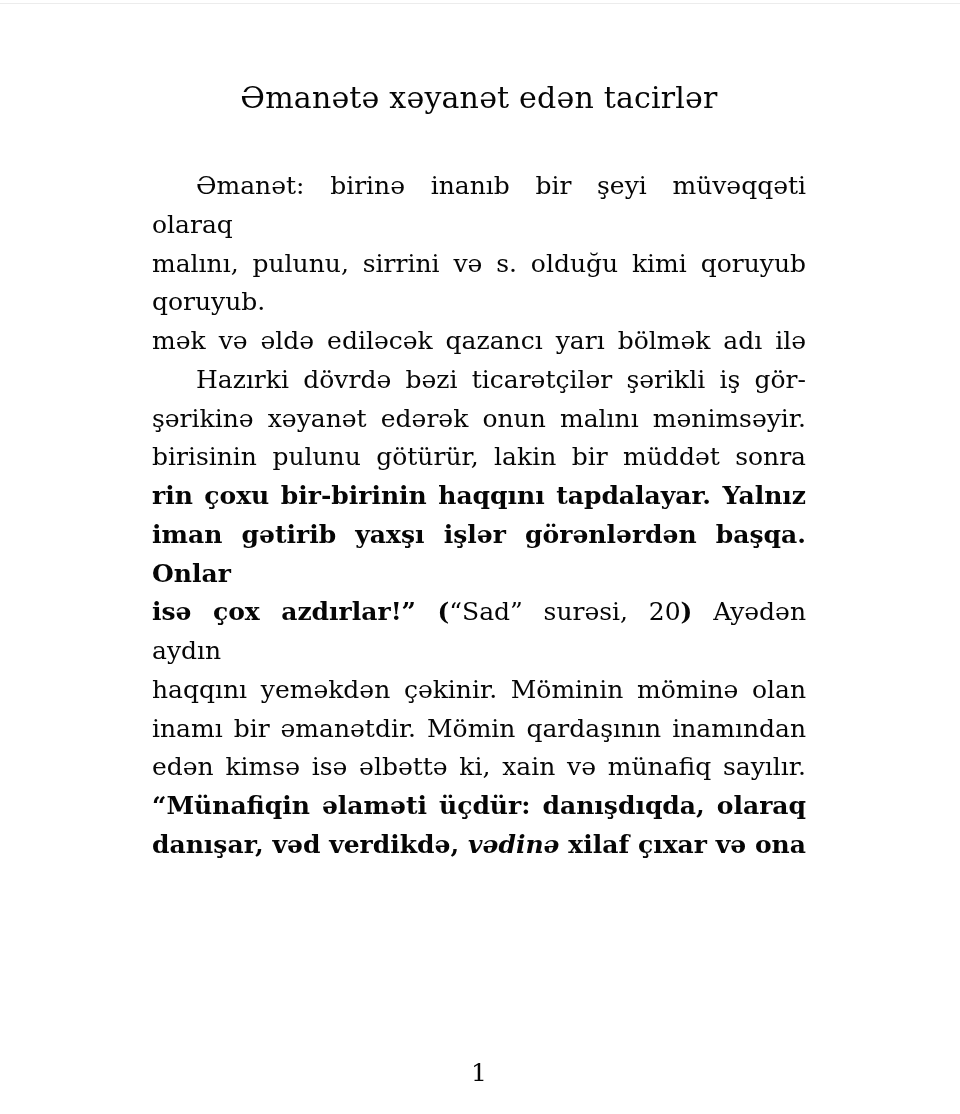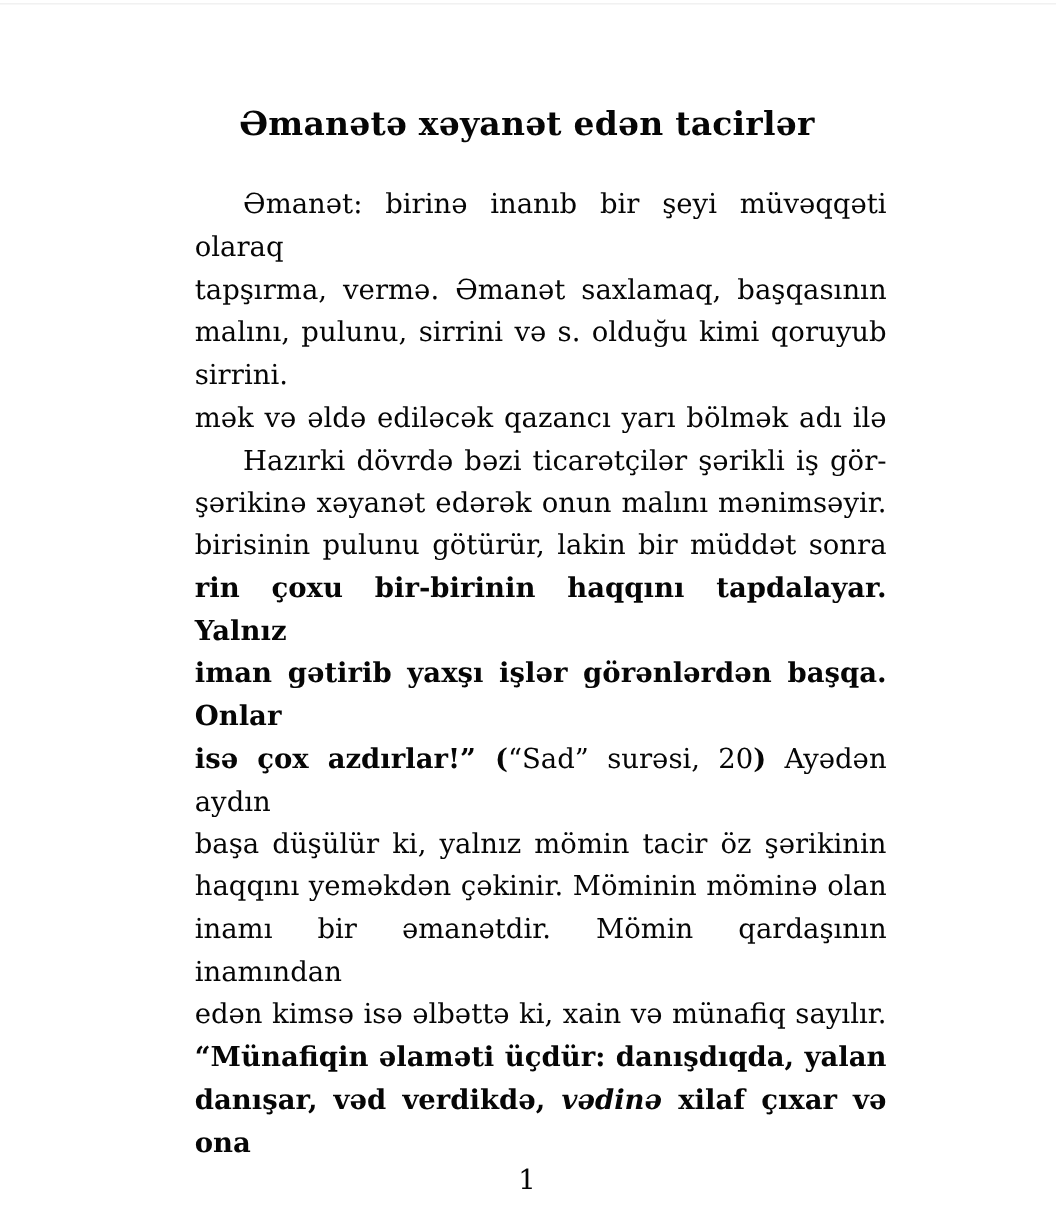--- a/index.html
+++ b/index.html
@@ -10,36 +10,35 @@
     background:#ffffff;
     font-family:"DejaVu Serif","Liberation Serif",serif;
     color:#060606;
     overflow:hidden;
   }
   .top-hairline {
     position:absolute; top:3px; left:0; width:960px; height:1px;
     background:#ececec;
   }
   .title {
-    position:absolute; top:76px; left:152px; width:654px;
+    position:absolute; top:60px; left:152px; width:654px;
     text-align:center;
-    font-size:30px; font-weight:bold;
+    font-size:30px; font-weight:normal;
     letter-spacing:0.2px;
     white-space:nowrap;
   }
   .body-text {
     position:absolute; top:167px; left:152px; width:654px;
     font-size:25px;
     line-height:38.75px;
   }
   .line {
     text-align:justify;
     text-align-last:justify;
     min-height:38.75px;
-    margin-left:25px;
   }
   .line.last { text-align-last:left; }
   .line.indent { text-indent:44px; }
   .b { font-weight:bold; }
   .i { font-style:italic; }
   .saw {
     display:inline-block;
     vertical-align:-5px;
     margin:0 3px;
   }
@@ -52,32 +51,30 @@
 </head>
 <body>
 
 <div class="page">
   <div class="top-hairline"></div>
 
   <h1 class="title">Əmanətə xəyanət edən tacirlər</h1>
 
   <div class="body-text">
       <div class="line indent"><span>Əmanət: birinə inanıb bir şeyi müvəqqəti olaraq</span></div>
-      <div class="line"><span>tapşırma, vermə. Əmanət saxlamaq, başqasının</span></div>
       <div class="line"><span>malını, pulunu, sirrini və s. olduğu kimi qoruyub</span></div>
-      <div class="line last"><span>sirrini.</span></div>
+      <div class="line last"><span>qoruyub.</span></div>
       <div class="line"><span>mək və əldə ediləcək qazancı yarı bölmək adı ilə</span></div>
       <div class="line indent"><span>Hazırki dövrdə bəzi ticarətçilər şərikli iş gör-</span></div>
       <div class="line"><span>şərikinə xəyanət edərək onun malını mənimsəyir.</span></div>
       <div class="line"><span>birisinin pulunu götürür, lakin bir müddət sonra</span></div>
       <div class="line"><span class="b">rin çoxu bir-birinin haqqını tapdalayar. Yalnız</span></div>
       <div class="line"><span class="b">iman gətirib yaxşı işlər görənlərdən başqa. Onlar</span></div>
       <div class="line"><span class="b">isə çox azdırlar!” (</span><span>“Sad” surəsi, 20</span><span class="b">)</span><span> Ayədən aydın</span></div>
-      <div class="line"><span>başa düşülür ki, yalnız mömin tacir öz şərikinin</span></div>
       <div class="line"><span>haqqını yeməkdən çəkinir. Möminin möminə olan</span></div>
       <div class="line"><span>inamı bir əmanətdir. Mömin qardaşının inamından</span></div>
       <div class="line"><span>edən kimsə isə əlbəttə ki, xain və münafiq sayılır.</span></div>
-      <div class="line"><span class="b">“Münafiqin əlaməti üçdür: danışdıqda, yalan</span></div>
+      <div class="line"><span class="b">“Münafiqin əlaməti üçdür: danışdıqda, olaraq</span></div>
       <div class="line"><span class="b">danışar, vəd verdikdə, </span><span class="b i">vədinə</span><span class="b"> xilaf çıxar və ona</span></div>
     </div>
 
   <div class="page-num">1</div>
 </div>
 
 </body></html>

